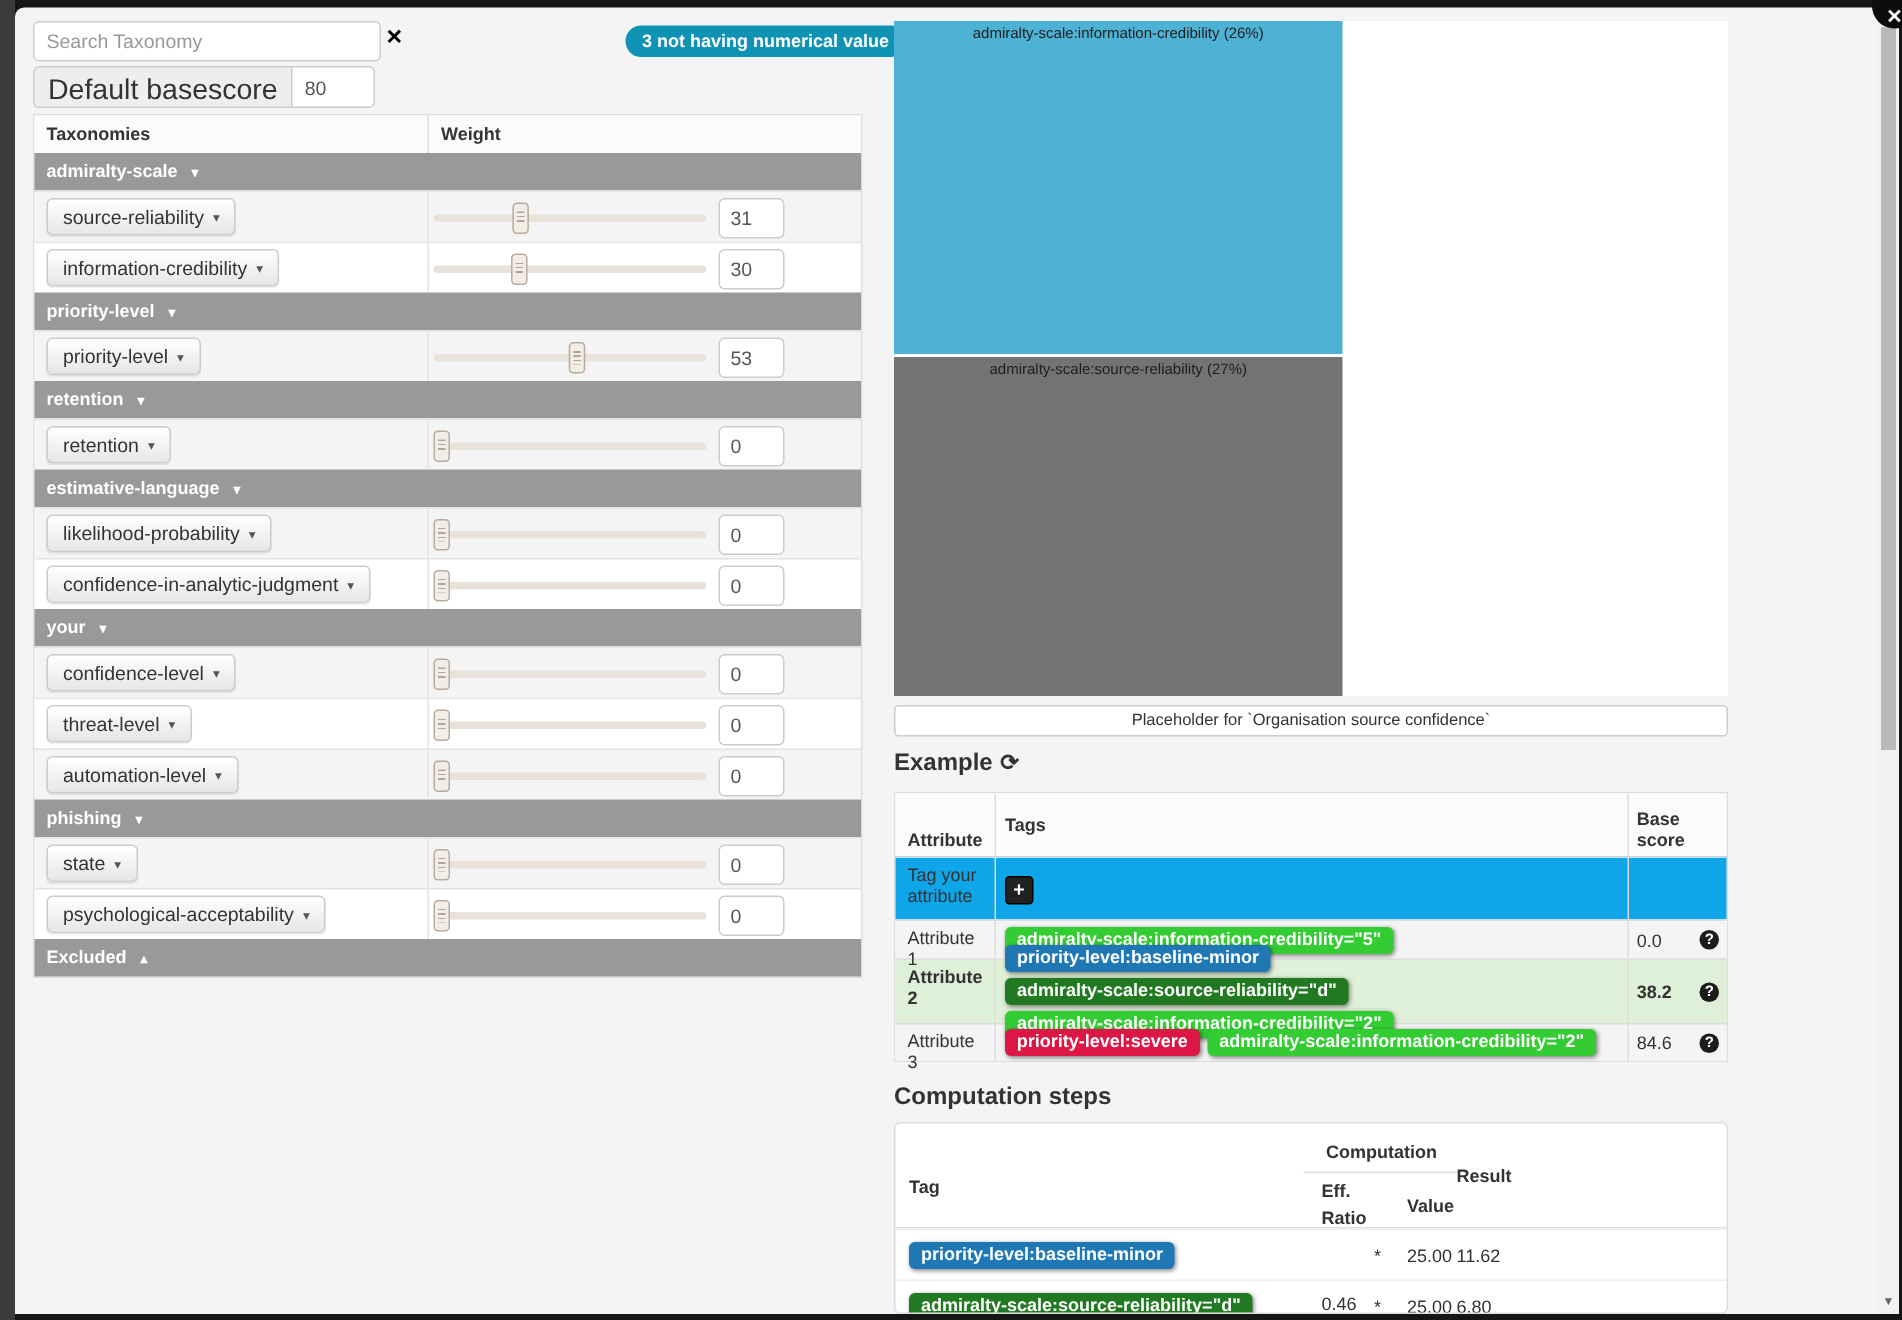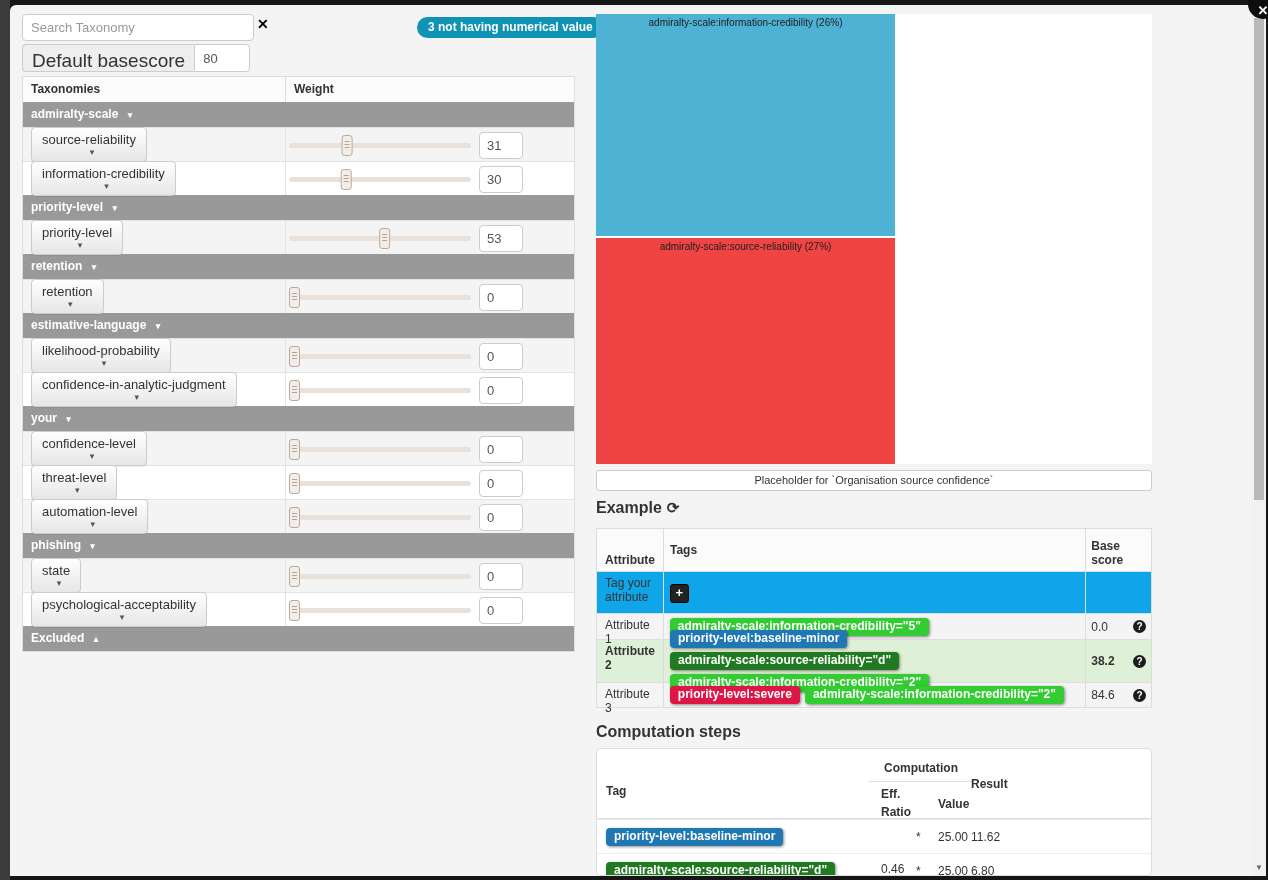--- a/index.html
+++ b/index.html
@@ -23,21 +23,21 @@
   .tax-table { position:absolute; left:12px; top:71px; width:553px; border:1px solid #ddd; background:#fff; }
   .tax-head { display:flex; height:25px; background:#fbfbfb; font-weight:bold; font-size:12px; color:#333; }
   .tax-head > div { padding:5px 8px; }
   .tax-head .c1 { width:263px; border-right:1px solid #ddd; }
   .tax-group { height:25px; background:#999; color:#fff; font-weight:bold; font-size:12px; padding:5px 8px; cursor:pointer; }
   .tax-group .caret { color:#fff; }
   .tax-row { display:flex; height:34px; border-top:1px solid #e3e3e3; background:#fff; }
   .tax-row.alt { background:#f4f4f4; }
   .tax-row .c1 { width:263px; border-right:1px solid #e3e3e3; display:flex; align-items:center; padding-left:8px; }
   .tax-row .c2 { position:relative; flex:1; }
-  .dd-btn { display:inline-flex; align-items:center; padding:4px 10px; border:1px solid #ccc; border-radius:4px; background:linear-gradient(#ffffff,#e6e6e6); color:#333; font-size:13px; cursor:pointer; box-shadow:inset 0 1px 0 rgba(255,255,255,.5), 0 1px 1px rgba(0,0,0,.08); white-space:nowrap;flex-direction:column; }
+  .dd-btn { display:inline-flex; align-items:center; padding:4px 10px; border:1px solid #ccc; border-radius:4px; background:linear-gradient(#ffffff,#e6e6e6); color:#333; font-size:13px; cursor:pointer; box-shadow:inset 0 1px 0 rgba(255,255,255,.5), 0 1px 1px rgba(0,0,0,.08); white-space:nowrap; }
   .caret { font-size:9px; color:#555; margin-left:6px; }
   .slider-track { position:absolute; left:3px; top:15px; width:182px; height:5px; background:#e9e2da; border-radius:3px; cursor:pointer; }
   .slider-handle { position:absolute; top:-8px; width:11px; height:21px; background:#f3ede7; border:1px solid #b9ab9c; border-radius:3px; }
   .slider-handle::after { content:""; position:absolute; left:2px; top:5px; width:5px; height:9px; background:repeating-linear-gradient(#b3a596 0 1px, transparent 1px 3px); }
   .w-input { position:absolute; left:193px; top:4px; width:44px; height:27px; border:1px solid #ccc; border-radius:4px; padding:0 0 0 7px; font-size:13px; color:#555; font-family:inherit; background:#fff; }
 
   
   .treemap { position:absolute; left:586px; top:9px; width:556px; height:450px; background:#fff; }
   .tm-cell { position:absolute;padding-left:34px; }
   .tm-label { position:absolute; top:3px; left:0; width:100%; text-align:center; font-size:10px; color:#1e1e1e; }
@@ -277,21 +277,21 @@
       </div>
     </div>
 
     <div class="tax-group"><span>Excluded</span> <span class="caret">▴</span></div>
   </div>
 
   <div class="treemap">
     <div class="tm-cell" style="left: 0px; top: 0px; width: 299px; height: 222px; background: rgb(78, 178, 212);">
       <div class="tm-label">admiralty-scale:information-credibility (26%)</div>
     </div>
-    <div class="tm-cell" style="left: 0px; top: 224px; width: 299px; height: 226px; background: #ef4444;">
+    <div class="tm-cell" style="left: 0px; top: 224px; width: 299px; height: 226px; background: #737373;">
       <div class="tm-label">admiralty-scale:source-reliability (27%)</div>
     </div>
   </div>
 
   <div class="ph-bar">Placeholder for `Organisation source confidence`</div>
 
   <div class="section-title" style="left:586px; top:494px;">
     <span>Example</span><span class="refresh-icon">⟳</span>
   </div>
 

